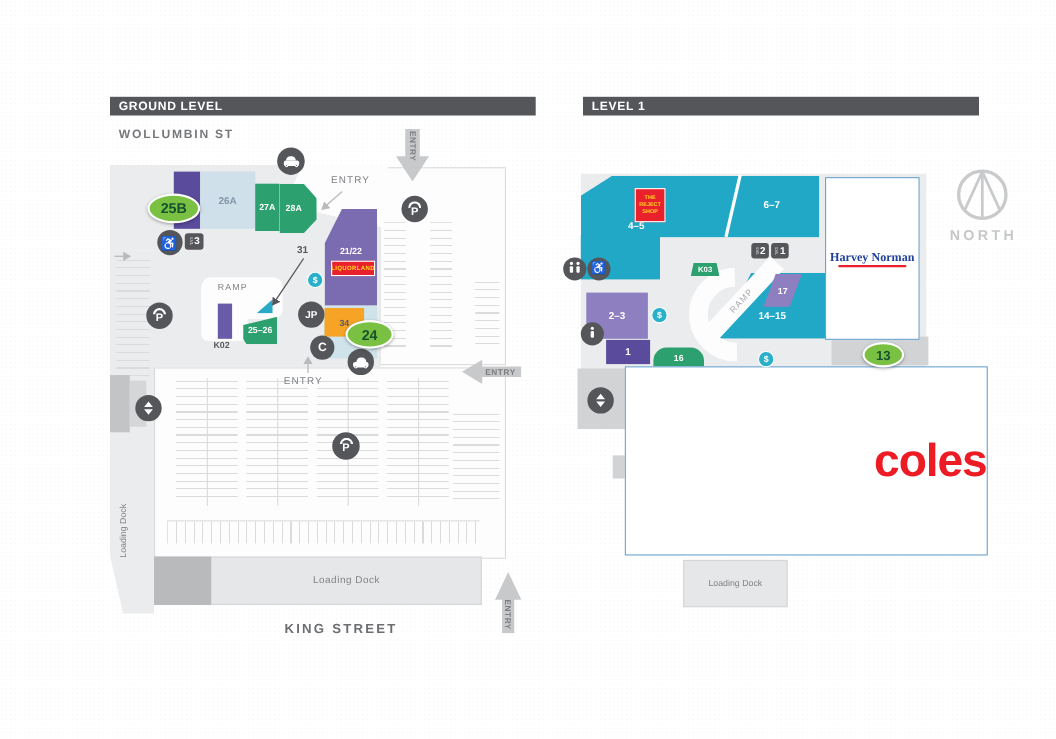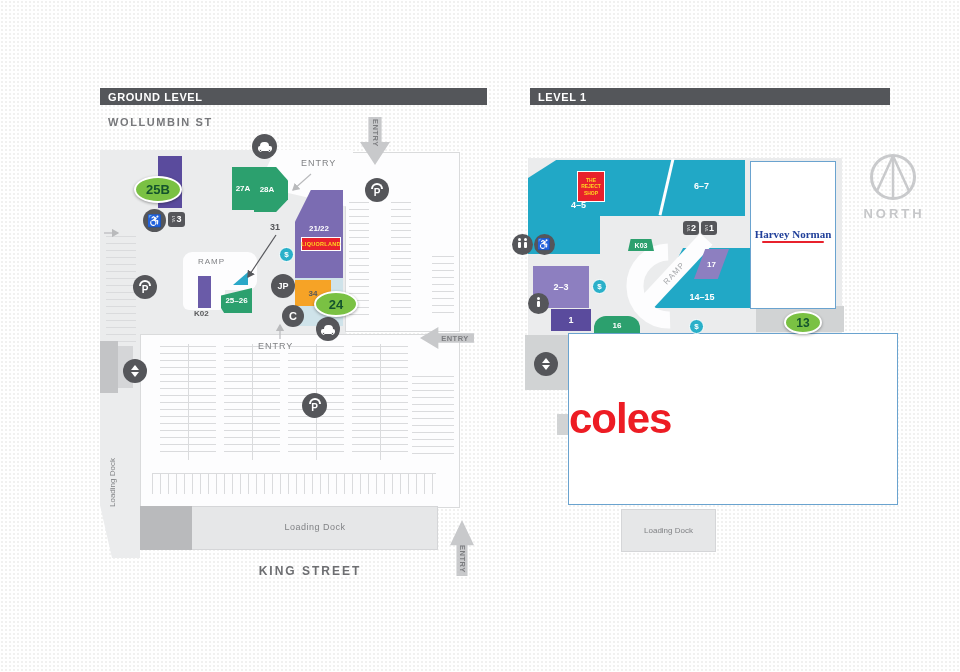--- a/index.html
+++ b/index.html
@@ -84,20 +84,23 @@
   <div class="pk" style="left:224px;top:346px;width:56px;height:112px"></div>
   <div class="vline" style="left:252px;top:344px;height:116px"></div>
   <div class="pk" style="left:288px;top:346px;width:56px;height:112px"></div>
   <div class="vline" style="left:316px;top:344px;height:116px"></div>
   <div class="pk" style="left:352px;top:346px;width:56px;height:112px"></div>
   <div class="vline" style="left:380px;top:344px;height:116px"></div>
   <div class="pk" style="left:412px;top:376px;width:42px;height:82px"></div>
   <div class="pkv" style="left:152px;top:473px;width:284px;height:20px"></div>
 
   <div class="shop" style="left:158px;top:156px;width:24px;height:52px;background:#5a4b9d"></div>
+  <div class="shop" style="left:182px;top:156px;width:50px;height:52px;background:#cfe0ea;color:#8295a8">
+    <span class="shoplabel">26A</span>
+  </div>
   <div class="shop" style="left:232px;top:167px;width:22px;height:43px;background:#2ca06e;font-size:8px">
     <span class="shoplabel">27A</span>
   </div>
   <div class="shop" style="left:254px;top:167px;width:34px;height:45px;background:#2ca06e;font-size:8px;
        clip-path:polygon(0 0,65% 0,100% 30%,100% 72%,65% 100%,0 100%);padding-right:8px">
     <span class="shoplabel">28A</span>
   </div>
   <div class="shop" style="left:295px;top:190px;width:48px;height:88px;background:#7b6cb2;
        clip-path:polygon(33% 0,100% 0,100% 100%,0 100%,0 36%);flex-direction:column;justify-content:flex-start;padding-top:34px;font-size:8px">
     <span class="shoplabel">21/22</span>
@@ -207,21 +210,21 @@
   <div class="shop" style="left:528px;top:214px;width:72px;height:40px;background:#21a8c6"></div>
   <div class="lbl" style="left:571px;top:200px;color:#fff;font-weight:bold;font-size:9px">4–5</div>
   <div class="lbl" style="left:694px;top:181px;color:#fff;font-weight:bold;font-size:9px">6–7</div>
   <div class="redbadge" style="left:577px;top:171px;width:26px;height:29px;font-size:5px;line-height:1.3">
     <div>THE</div>
     <div>REJECT</div>
     <div>SHOP</div>
   </div>
 
   <div class="shop" style="left:652px;top:248px;width:100px;height:60px;background:#21a8c6;
-       clip-path:polygon(31% 0,100% 0,100% 100%,0 100%);align-items:flex-end;justify-content:center;padding-bottom:6px">
+       clip-path:polygon(31% 0,100% 0,100% 100%,0 100%);align-items:flex-end;justify-content:center;padding-bottom:16px">
     <span class="shoplabel">14–15</span>
   </div>
   <svg class="abs" style="left:598px;top:238px;z-index:2" width="110" height="100" viewBox="0 0 110 100">
     <path d="M70,14 A34,34 0 1 0 72,82" fill="none" stroke="#fdfdfe" stroke-width="17"></path>
   </svg>
   <div class="abs" style="left:636px;top:302px;width:94px;height:17px;background:#fdfdfe;
        transform:rotate(-47deg);transform-origin:0 0;z-index:2;display:flex;align-items:center;justify-content:center">
     <span class="lbl" style="position:static;font-size:8px;letter-spacing:1px;color:#a7a9ac">RAMP</span>
   </div>
   <div class="shop" style="left:694px;top:249px;width:35px;height:30px;background:#8d7fc0;font-size:8px;
@@ -244,21 +247,21 @@
     <span class="shoplabel">16</span>
   </div>
 
   <div class="abs" style="left:750px;top:161px;width:86px;height:148px;background:#fff;
        border:1.5px solid #6aa3cf;box-sizing:border-box;display:flex;flex-direction:column;align-items:center;justify-content:center">
     <span style="font-family:'Liberation Serif',serif;font-weight:bold;font-size:11px;color:#21409a;white-space:nowrap">Harvey Norman</span>
     <div style="width:62px;height:2px;background:#e8212c;margin-top:1px;border-radius:1px"></div>
   </div>
 
   <div class="abs" style="left:568px;top:333px;width:330px;height:172px;background:#fff;
-       border:1.5px solid #6aa3cf;box-sizing:border-box;display:flex;align-items:center;justify-content:flex-start">
+       border:1.5px solid #6aa3cf;box-sizing:border-box;display:flex;align-items:center;justify-content:flex-end">
     <span style="color:#ed1c24;font-size:42px;font-weight:bold;letter-spacing:-1px">coles</span>
   </div>
   <div class="abs" style="left:621px;top:509px;width:95px;height:43px;background:#e6e7e8;border:1px solid #d5d6d8;
        box-sizing:border-box;display:flex;align-items:center;justify-content:center">
     <span class="lbl" style="position:static;font-size:8px">Loading Dock</span>
   </div>
 
   <div class="icn" style="left:512px;top:234px;width:21px;height:21px">
     <div class="figs">
       <div class="fig"></div>

